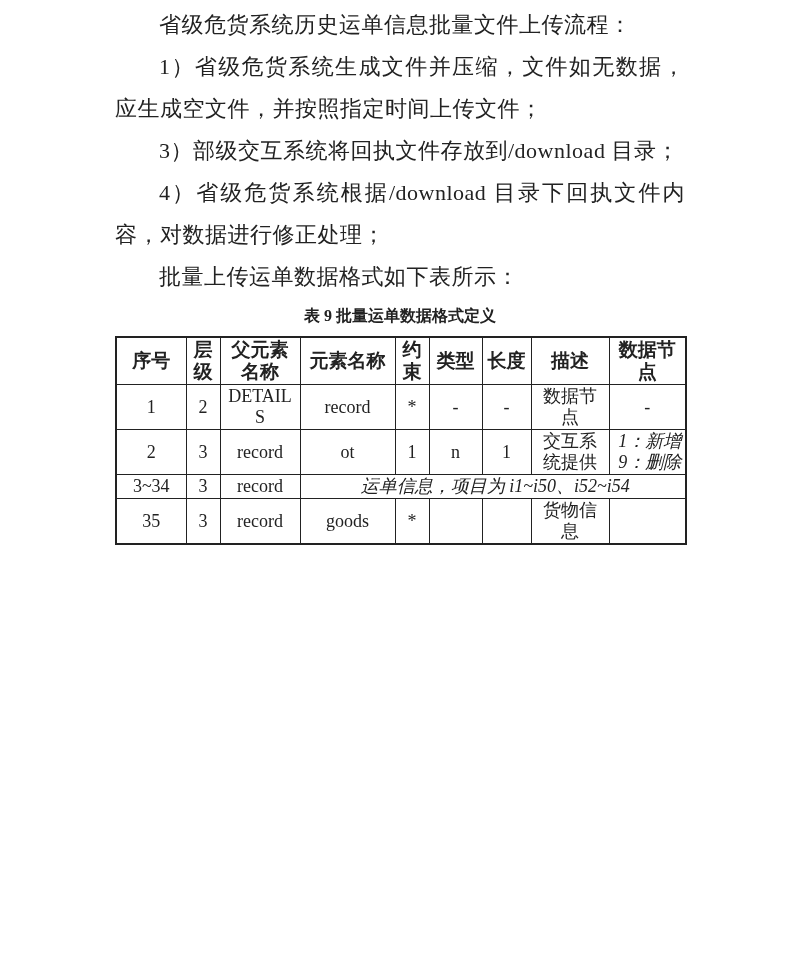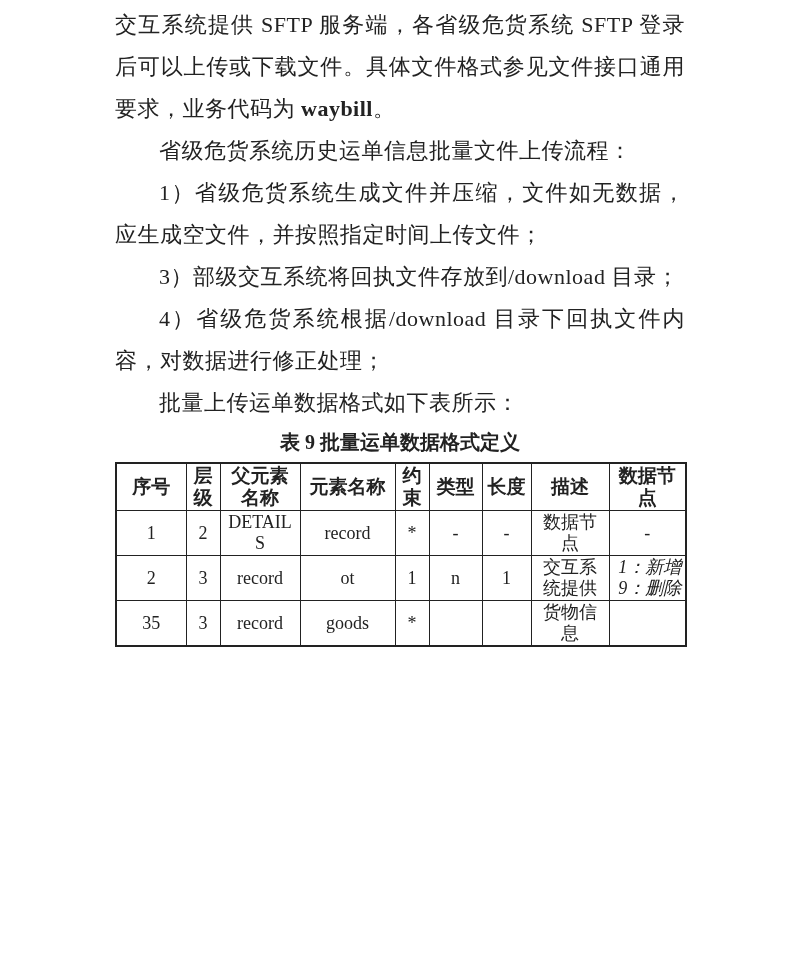--- a/index.html
+++ b/index.html
@@ -33,21 +33,21 @@
     text-indent: 0;
   }
   .body-text b {
     font-weight: bold;
   }
   .caption {
     width: 570px;
     margin: 5px 0 7px 0;
     text-align: center;
     font-weight: bold;
-    font-size: 20px;
+    font-size: 16px;
     line-height: 26px;
   }
   table.data-table {
     width: 570px;
     border-collapse: collapse;
     table-layout: fixed;
     border: 2px solid #222222;
   }
   table.data-table th,
   table.data-table td {
@@ -78,21 +78,20 @@
   .preline {
     white-space: pre-line;
   }
 </style>
 </head>
 <body>
 
 <div class="page">
   <div class="content">
     <div class="body-text">
-      <p class="no-indent"><span>交互系统提供 SFTP 服务端，各省级危货系统 SFTP 登录后可以上传或下载文件。具体文件格式参见文件接口通用要求，业务代码为 </span><b>waybill</b><span>。</span></p>
       <p>省级危货系统历史运单信息批量文件上传流程：</p>
       <p>1）省级危货系统生成文件并压缩，文件如无数据，应生成空文件，并按照指定时间上传文件；</p>
       <p>3）部级交互系统将回执文件存放到/download 目录；</p>
       <p>4）省级危货系统根据/download 目录下回执文件内容，对数据进行修正处理；</p>
       <p>批量上传运单数据格式如下表所示：</p>
     </div>
 
     <div class="caption">表 9 批量运单数据格式定义</div>
 
     <table class="data-table">
@@ -136,20 +135,26 @@
         <td>3</td>
         <td>record</td>
         <td>ot</td>
         <td>1</td>
         <td>n</td>
         <td>1</td>
         <td>交互系统提供</td>
         <td class="cell-left preline">1：新增
 9：删除</td>
       </tr>
+      <tr class="row-2">
+        <td>3~34</td>
+        <td>3</td>
+        <td>record</td>
+        <td colspan="6" class="cell-left">运单信息，项目为 i1~i50、i52~i54</td>
+      </tr>
       <tr class="row-3">
         <td>35</td>
         <td>3</td>
         <td>record</td>
         <td>goods</td>
         <td>*</td>
         <td></td>
         <td></td>
         <td>货物信息</td>
         <td></td>

